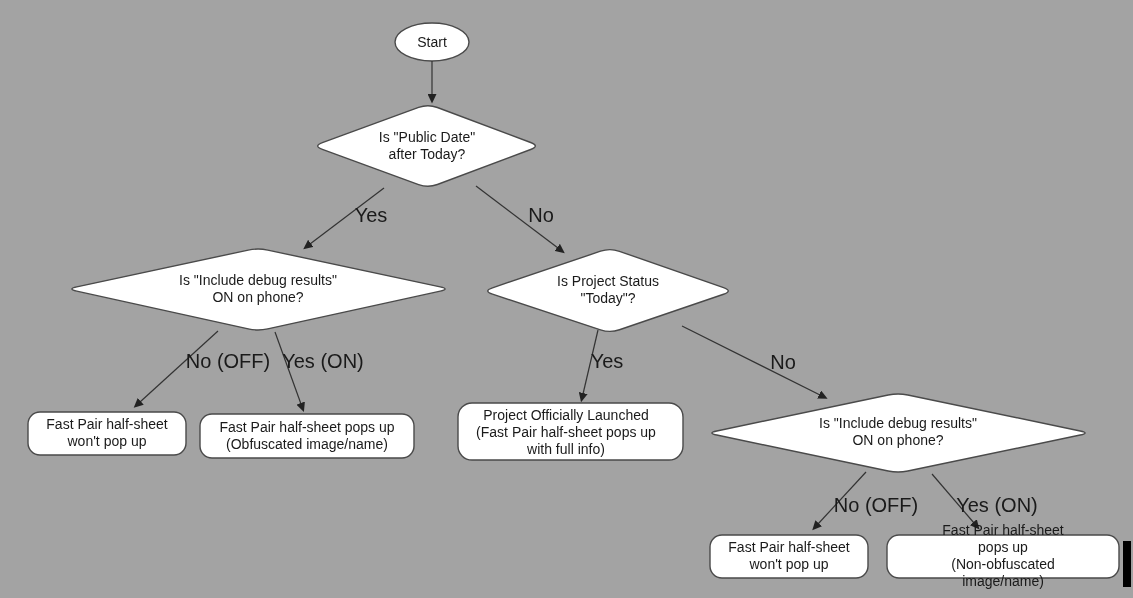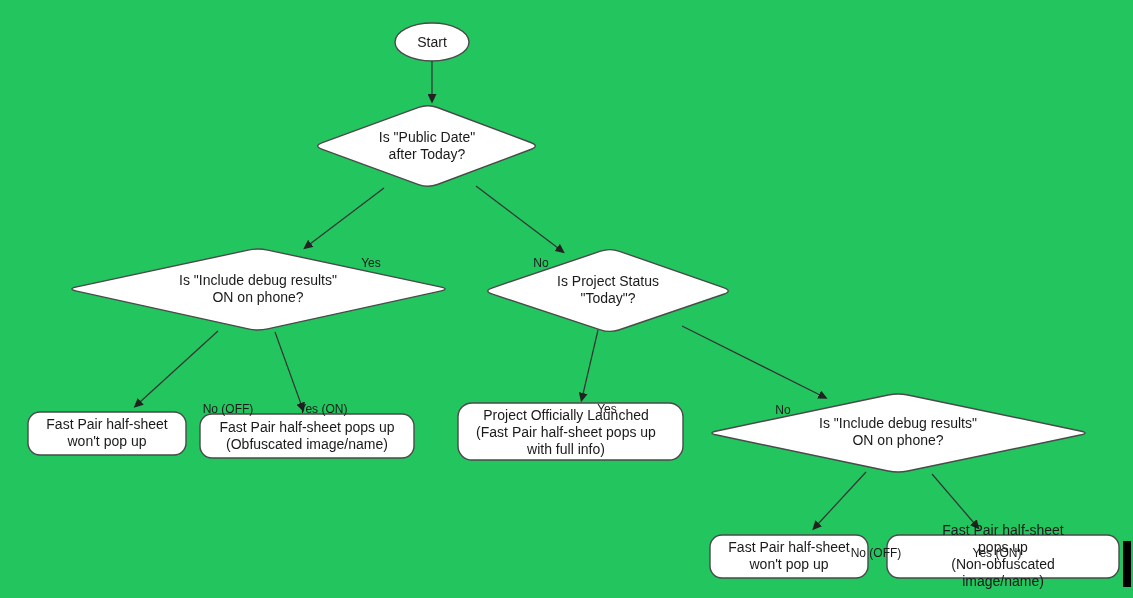--- a/index.html
+++ b/index.html
@@ -4,21 +4,21 @@
 <style>
   html, body {
     margin: 0;
     padding: 0;
     background: #ffffff;
   }
   .canvas {
     position: relative;
     width: 1133px;
     height: 598px;
-    background: #22c55e;
+    background: #a3a3a3;
     overflow: hidden;
     font-family: "Liberation Sans", sans-serif;
   }
   .layer {
     position: absolute;
     left: 0;
     top: 0;
   }
   .shape {
     fill: #ffffff;
@@ -36,23 +36,22 @@
     text-align: center;
     white-space: pre-line;
     font-size: 14px;
     line-height: 17px;
     color: #1a1a1a;
   }
   .edge-label {
     position: absolute;
     transform: translate(-50%, -50%);
     white-space: nowrap;
-    font-size: 12px;
+    font-size: 20px;
     color: #1a1a1a;
-    margin-top: 48px;
   }
 </style>
 </head>
 <body>
 
 <div class="canvas">
 
   <svg class="layer" width="1133" height="598" viewBox="0 0 1133 598">
     <defs>
       <marker id="arrow" markerUnits="userSpaceOnUse" markerWidth="10" markerHeight="9" refX="1" refY="4.5" orient="auto">

